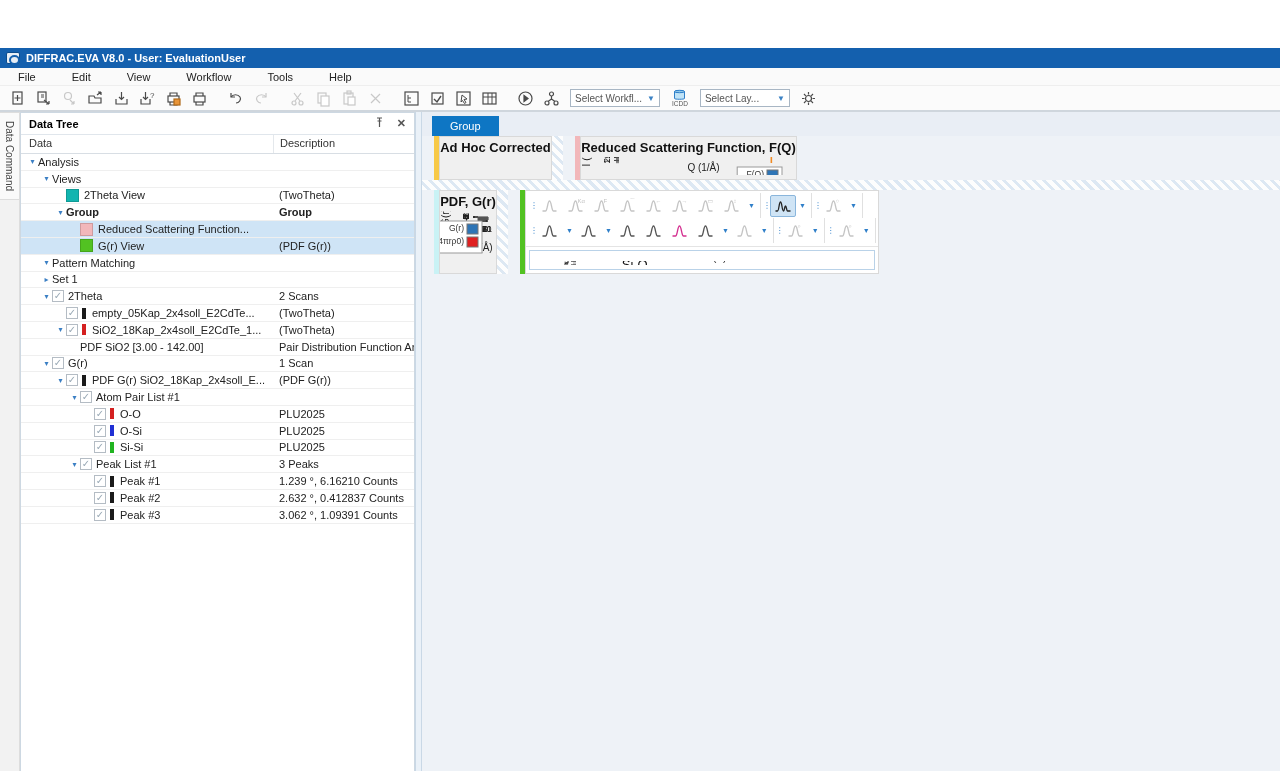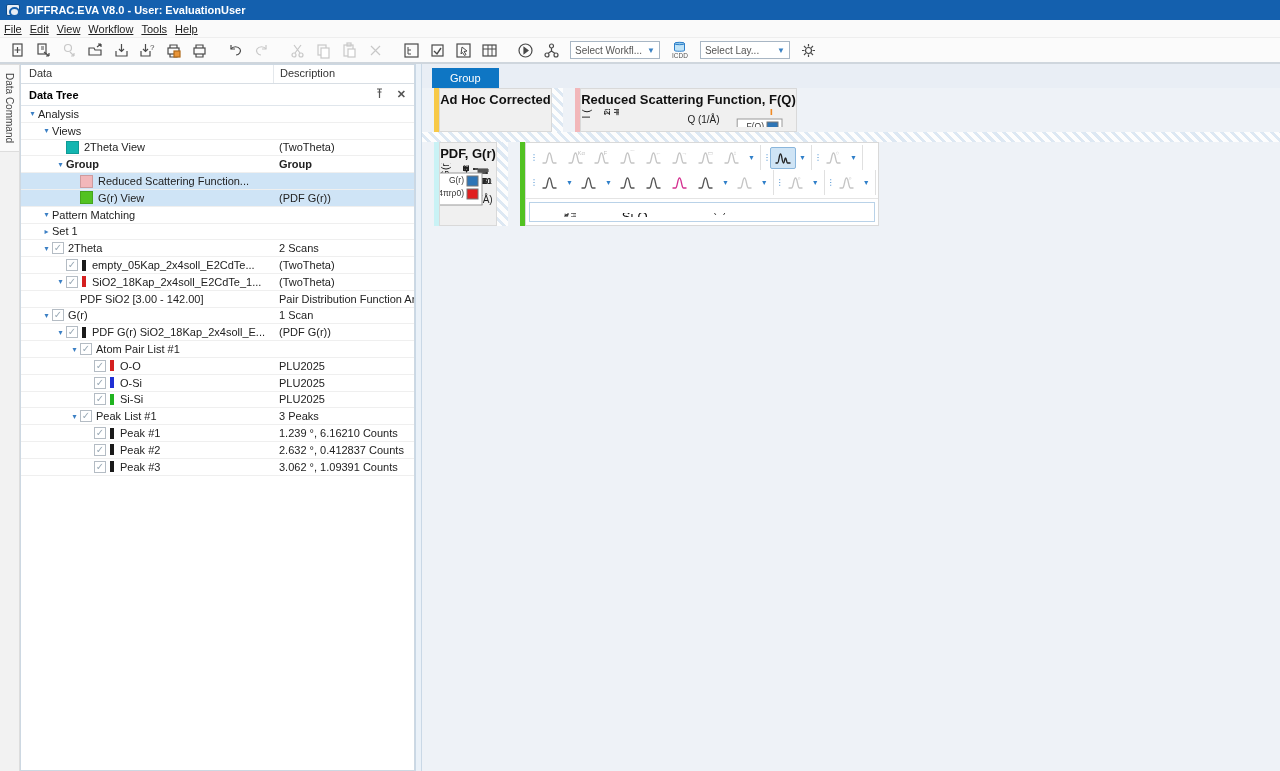--- a/index.html
+++ b/index.html
@@ -1,25 +1,25 @@
 <!DOCTYPE html>
 <html><head>
 <meta charset="utf-8">
 <style>
   * { box-sizing: border-box; margin:0; padding:0; }
   html,body { width:1280px; height:771px; overflow:hidden; font-family:"Liberation Sans",sans-serif; background:#fff; }
 
   
-  #titlebar { height:20px; background:#1460ae; color:#fff; display:flex; align-items:center; padding:0 6px; font-size:11px; font-weight:bold; }
+  #titlebar { height:20px; background:#1460ae; color:#fff; display:flex; align-items:center; padding:0 6px; font-size:11px; font-weight:bold;margin-top:48px; }
   #titlebar .app-icon { width:14px; height:12px; margin-right:6px; background:#e8eef5; border:1px solid #0c4c8c; border-radius:2px; position:relative; }
   #titlebar .app-icon:after { content:""; position:absolute; left:2px; top:2px; width:7px; height:6px; border:2px solid #1460ae; border-radius:50%; }
 
   
   #menubar { height:18px; background:#fafafa; display:flex; align-items:center; font-size:11px; color:#222; border-bottom:1px solid #eee; }
-  .menu-item { padding:1px 4px; cursor:default;text-decoration:underline; }
+  .menu-item { padding:1px 18px; cursor:default; }
 
   
   #toolbar { height:26px; background:#fbfbfb; border-bottom:2px solid #cfd6dd; display:flex; align-items:center; padding:0 4px; }
   .tb-icon { width:24px; height:22px; display:flex; align-items:center; justify-content:center; margin:0 1px; border-radius:2px; }
   .tb-icon svg { display:block; }
   .tb-sep { width:10px; height:22px; }
   .tb-combo { width:90px; height:18px; border:1px solid #a8b6c4; background:#fff; font-size:10px; color:#555; display:flex; align-items:center; padding:0 4px; margin:0 6px; }
   .tb-combo .arrow { margin-left:auto; color:#3b82c4; font-size:8px; }
   .tb-icdd { display:flex; flex-direction:column; align-items:center; font-size:6.5px; color:#555; margin:0 6px; line-height:1; }
 
@@ -241,32 +241,32 @@
       </svg>
     </div>
   </div>
 
 <div id="main">
   <div id="side-strip">
     <div class="vtext">Data Command</div>
   </div>
 
   <div id="tree-panel">
-    <div id="tree-cols">
-      <span class="c1">Data</span>
-      <span class="c2">Description</span>
-    </div>
     <div id="tree-header">
       <span>Data Tree</span>
       <span class="hicons">
         <svg width="11" height="11" viewBox="0 0 11 11">
             <path d="M3 1h5M5.5 1v6M3.5 4h4M5.5 7v3" stroke="#555" stroke-width="1.2" fill="none"></path>
           </svg>
         <span style="cursor:default">✕</span>
       </span>
+    </div>
+    <div id="tree-cols">
+      <span class="c1">Data</span>
+      <span class="c2">Description</span>
     </div>
     <div id="tree-rows">
         <div class="trow">
           <span style="width:6px;flex:0 0 6px"></span>
           <span class="exp">▾</span>
           <span class="lbl">Analysis</span>
         </div>
         <div class="trow">
           <span style="width:20px;flex:0 0 20px"></span>
           <span class="exp">▾</span>

